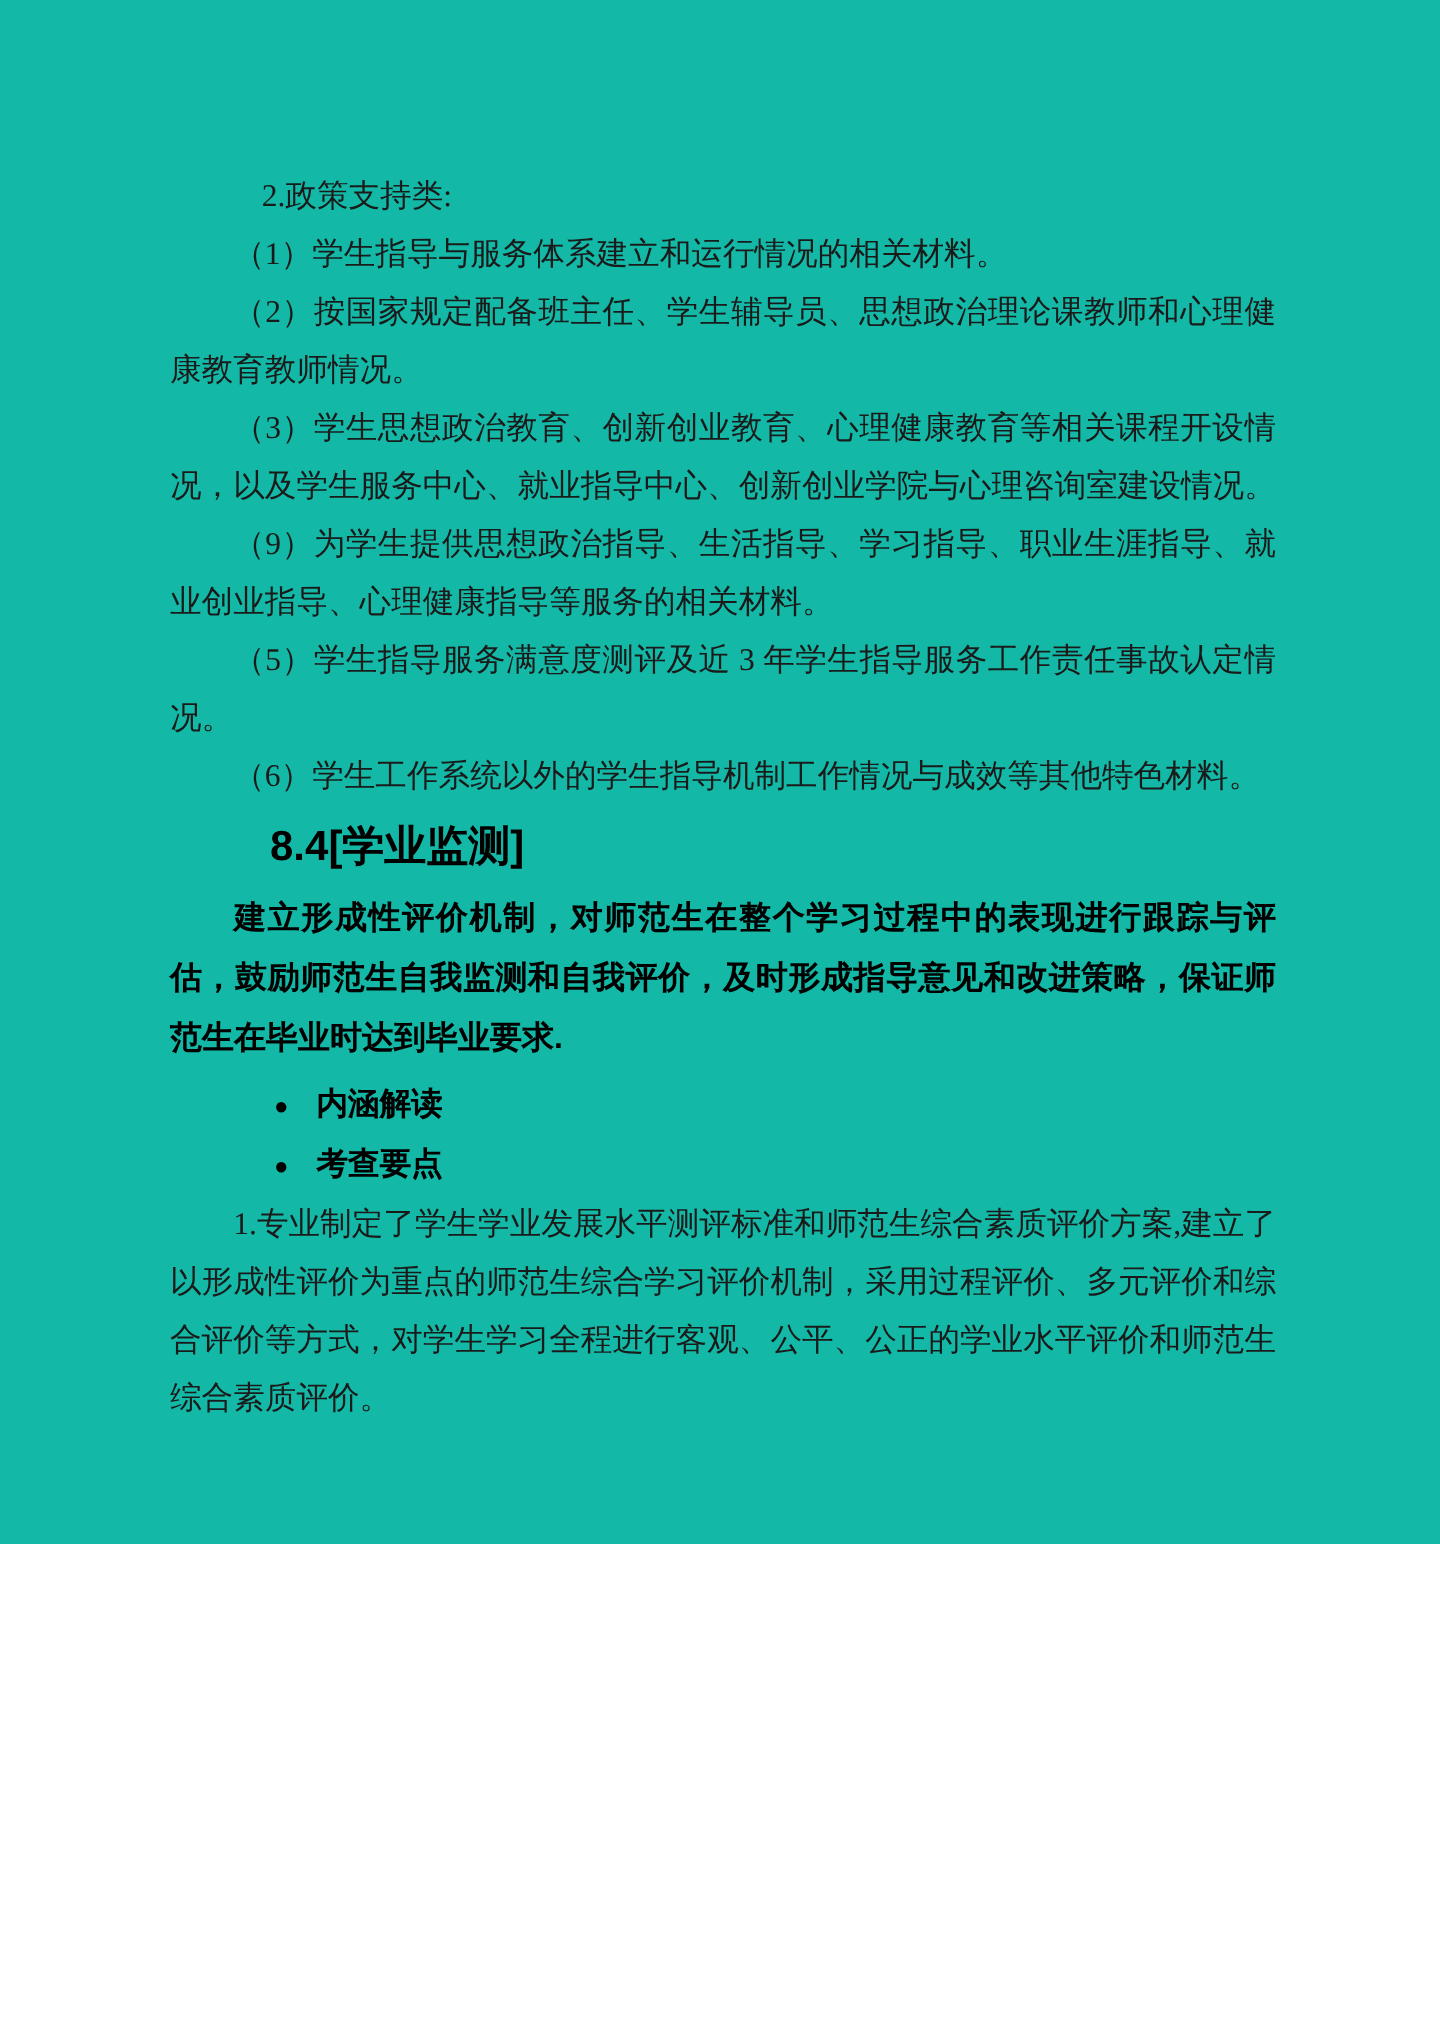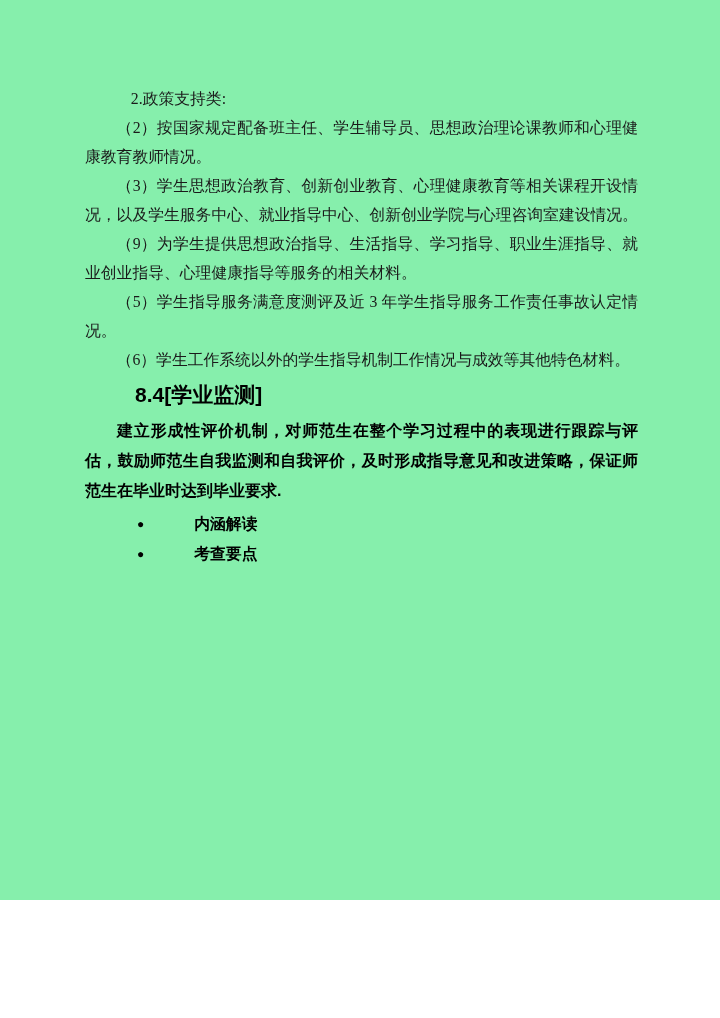--- a/index.html
+++ b/index.html
@@ -3,22 +3,22 @@
 <meta charset="utf-8">
 <style>
   html, body {
     margin: 0;
     padding: 0;
     background: #ffffff;
   }
   .page {
     position: relative;
     width: 720px;
-    height: 900px;
-    background: #86efac;
+    height: 772px;
+    background: #14b8a6;
     color: #1a1a1a;
     font-family: "Liberation Serif", "DejaVu Serif", serif;
     overflow: hidden;
   }
   .content {
     position: absolute;
     left: 85px;
     top: 84px;
     width: 553px;
   }
@@ -63,55 +63,56 @@
   .bullet-dot {
     font-size: 12px;
     color: #000000;
     margin-right: 14px;
   }
   .bullet-label {
     font-family: "Liberation Sans", "DejaVu Sans", sans-serif;
     font-weight: 700;
     font-size: 15.8px;
     color: #000000;
-    margin-left: 36px;
   }
   .footer-page-number {
     position: absolute;
     top: 928px;
     left: 0;
     width: 100%;
     font-size: 12px;
     color: #222222;
     font-family: "Liberation Serif", "DejaVu Serif", serif;
   }
 </style>
 </head>
 <body>
 
 <div class="page">
   <div class="content">
 
     <p class="body-text num">2.政策支持类:</p>
+    <p class="body-text">（1）学生指导与服务体系建立和运行情况的相关材料。</p>
     <p class="body-text">（2）按国家规定配备班主任、学生辅导员、思想政治理论课教师和心理健康教育教师情况。</p>
     <p class="body-text">（3）学生思想政治教育、创新创业教育、心理健康教育等相关课程开设情况，以及学生服务中心、就业指导中心、创新创业学院与心理咨询室建设情况。</p>
     <p class="body-text">（9）为学生提供思想政治指导、生活指导、学习指导、职业生涯指导、就业创业指导、心理健康指导等服务的相关材料。</p>
     <p class="body-text">（5）学生指导服务满意度测评及近 3 年学生指导服务工作责任事故认定情况。</p>
     <p class="body-text">（6）学生工作系统以外的学生指导机制工作情况与成效等其他特色材料。</p>
 
     <h2 class="section-heading">8.4[学业监测]</h2>
 
     <p class="intro-bold">建立形成性评价机制，对师范生在整个学习过程中的表现进行跟踪与评估，鼓励师范生自我监测和自我评价，及时形成指导意见和改进策略，保证师范生在毕业时达到毕业要求.</p>
 
     <div class="bullet-row">
       <span class="bullet-dot">●</span>
       <span class="bullet-label">内涵解读</span>
     </div>
 
     <div class="bullet-row">
       <span class="bullet-dot">●</span>
       <span class="bullet-label">考查要点</span>
     </div>
+    <p class="body-text">1.专业制定了学生学业发展水平测评标准和师范生综合素质评价方案,建立了以形成性评价为重点的师范生综合学习评价机制，采用过程评价、多元评价和综合评价等方式，对学生学习全程进行客观、公平、公正的学业水平评价和师范生综合素质评价。</p>
 
   </div>
 
   <div class="footer-page-number">144</div>
 </div>
 
 </body></html>

